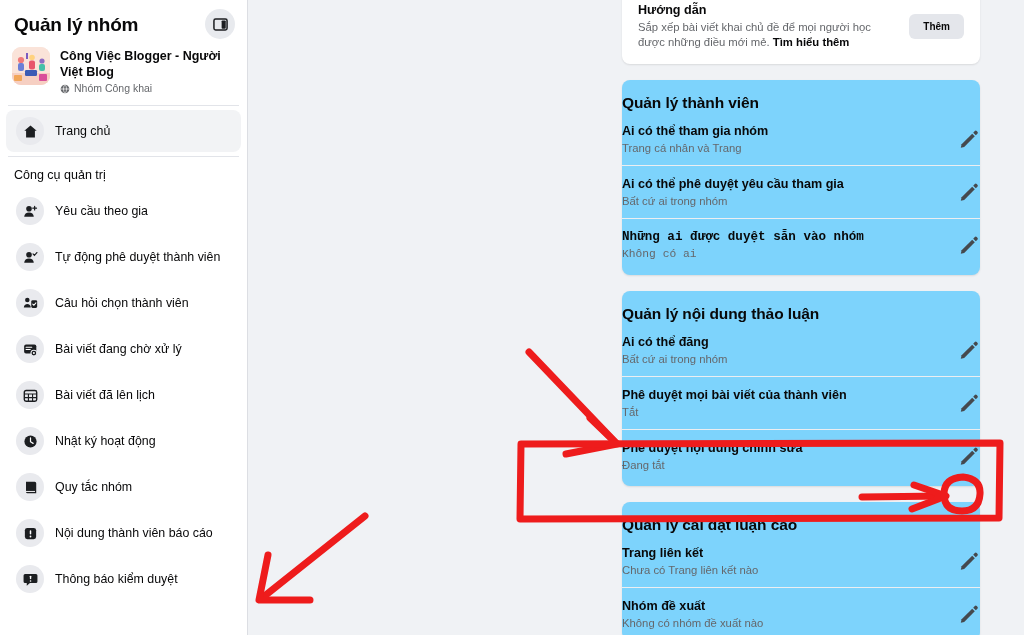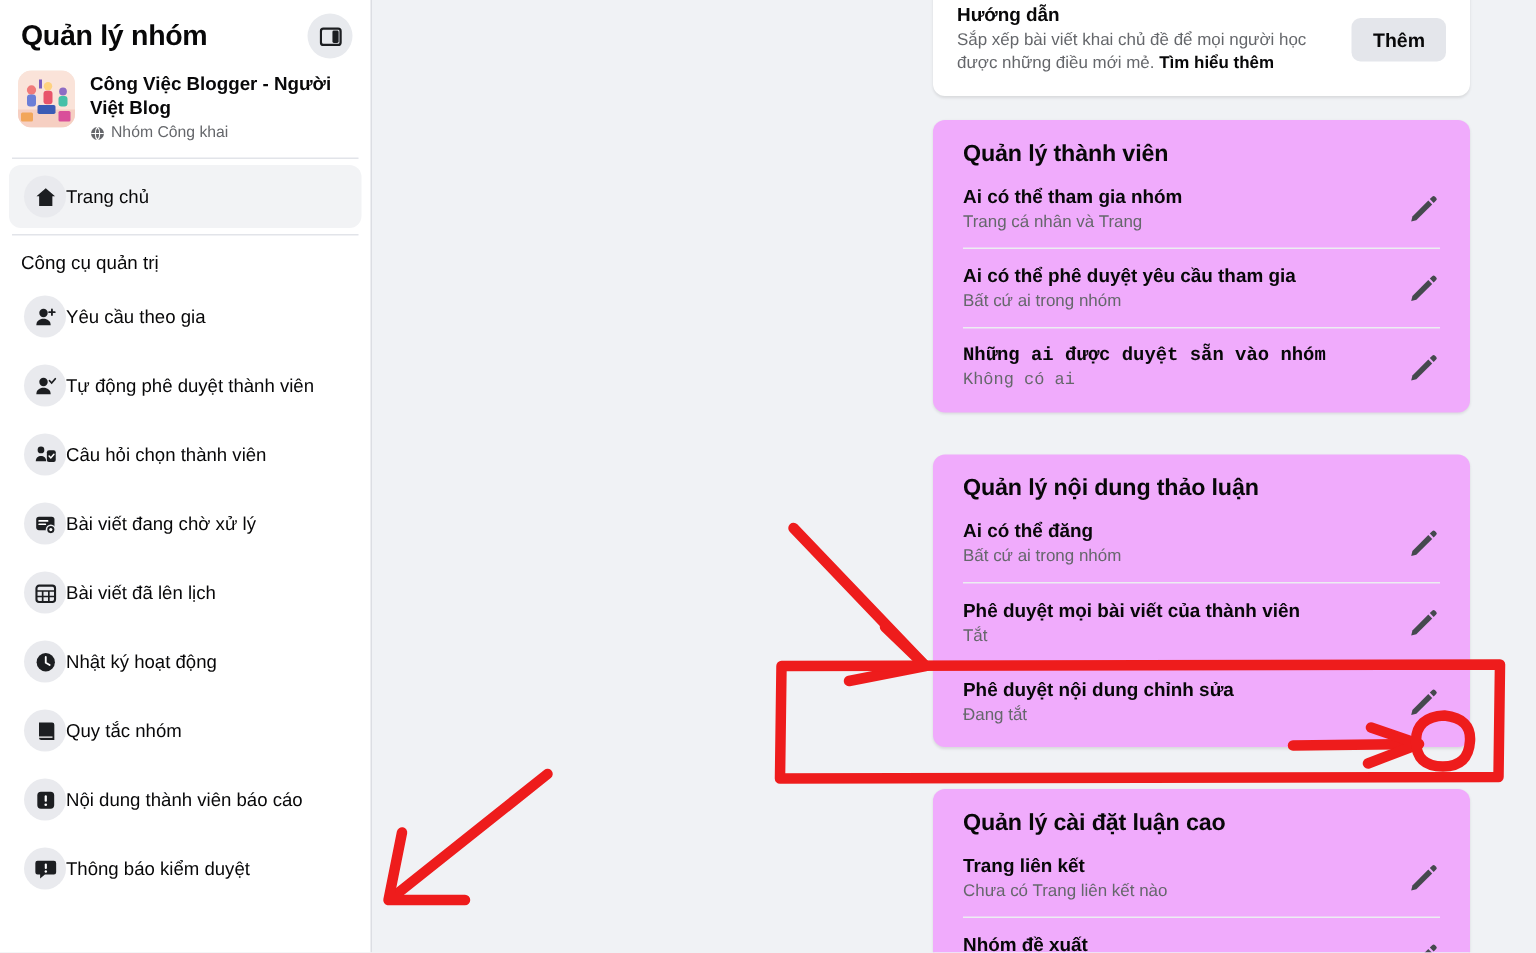--- a/index.html
+++ b/index.html
@@ -50,21 +50,21 @@
   }
   .group-privacy {
     font-size: 10.5px; color: #65676b; margin-top: 2px;
     display: flex; align-items: center; gap: 4px; line-height: 13px;
   }
   .globe-ic { width: 10px; height: 10px; flex: 0 0 auto; }
 
   .sb-divider { height: 1px; background: #e2e4e9; margin: 0 8px; }
 
   .nav-item {
-    display: flex; align-items: center; 
+    display: flex; align-items: center; gap: 11px;
     padding: 7px 10px; margin: 4px 6px; border-radius: 8px;
     cursor: pointer;
   }
   .nav-item.active-grey { background: #f2f3f5; }
   .nav-icon {
     width: 28px; height: 28px; border-radius: 50%;
     background: #e9eaee; flex: 0 0 auto;
     display: flex; align-items: center; justify-content: center;
   }
   .nav-label { font-size: 12.4px; color: #080809; line-height: 16px; }
@@ -78,23 +78,23 @@
   .main {
     position: absolute; left: 249px; top: 0;
     width: 775px; height: 635px;
     background: #f0f2f5; overflow: hidden;
   }
   .card-col {
     position: absolute; left: 373px; top: -8px;
     width: 358px;
   }
   .card {
-    background: #f0abfc; border-radius: 8px;
+    background: #7dd3fc; border-radius: 8px;
     box-shadow: 0 1px 2px rgba(0,0,0,0.10);
-    padding: 0 20px; margin-bottom: 28px;
+    padding: 0 0; margin-bottom: 16px;
   }
   .card-title {
     font-size: 15.5px; font-weight: bold; color: #080809;
     padding: 14px 0 9px 0; letter-spacing: -0.1px;
   }
   .setting-row {
     display: flex; align-items: center; justify-content: space-between;
     gap: 12px; padding: 10px 0; border-top: 1px solid #eceef1;
     cursor: pointer;
   }
@@ -118,21 +118,21 @@
     display: flex; align-items: center; justify-content: space-between; gap: 14px;
   }
   .guide-title { font-size: 12.6px; font-weight: bold; color: #080809; line-height: 16px; }
   .guide-desc {
     font-size: 11.3px; color: #65676b; margin-top: 2px; line-height: 15px;
     max-width: 285px;
   }
   .guide-desc b { color: #080809; font-weight: bold; }
   .btn-add {
     background: #e4e6eb; border: none; border-radius: 6px;
-    padding: 7px 14px; font-size: 13px; font-weight: bold; color: #080809;
+    padding: 7px 14px; font-size: 10px; font-weight: bold; color: #080809;
     cursor: pointer; font-family: inherit; flex: 0 0 auto;
   }
 
   
   .annot {
     position: absolute; left: 0; top: 0;
     width: 1024px; height: 635px; pointer-events: none;
   }
 </style>
 </head>

